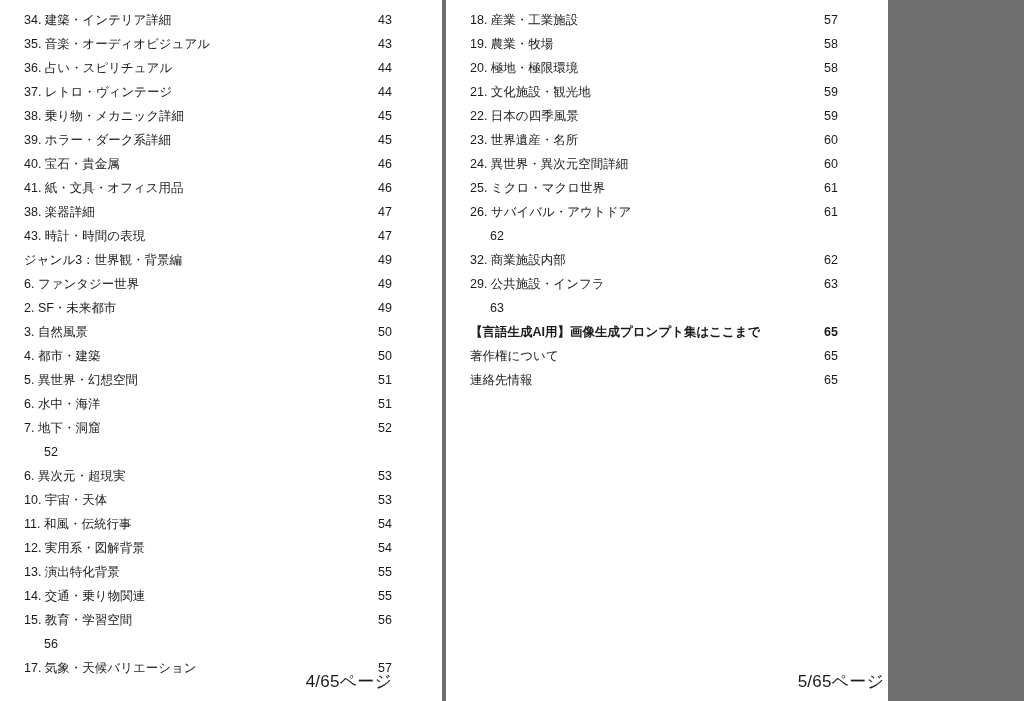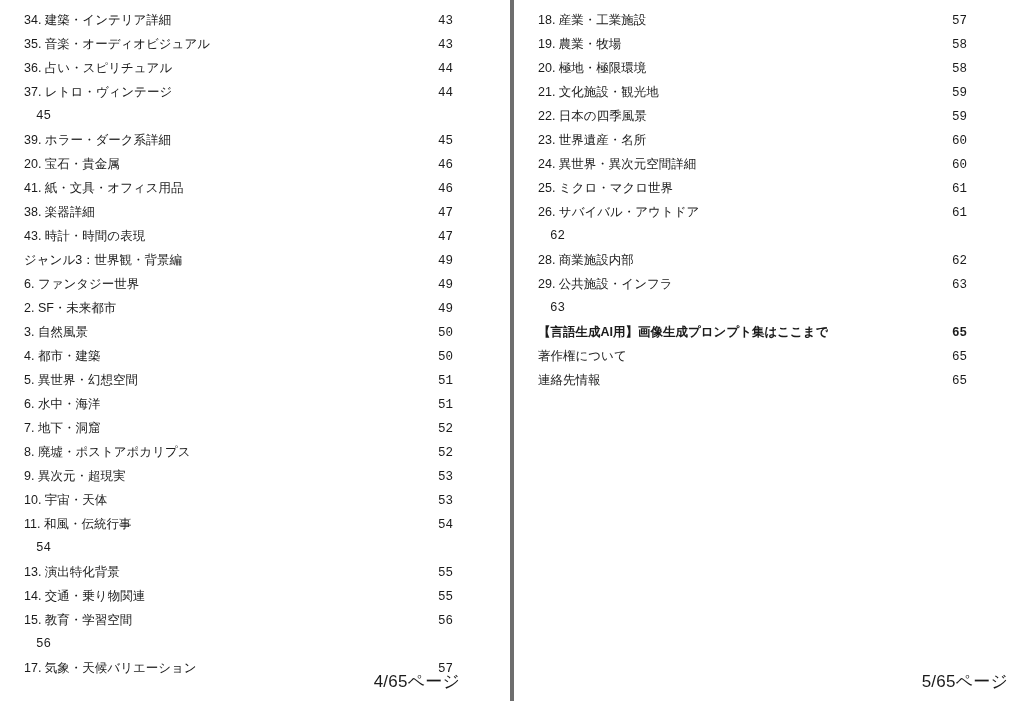--- a/index.html
+++ b/index.html
@@ -8,21 +8,21 @@
     background: #6e6e6e;
   }
   body {
     width: 1024px;
     height: 701px;
     font-family: "Liberation Sans", sans-serif;
     overflow: hidden;
   }
   .spread {
     display: flex;
-    width: 1024px;
+    width: 888px;
     height: 701px;
     background: #6e6e6e;
   }
   .page {
     position: relative;
     background: #ffffff;
     width: 510px;
     height: 701px;
     box-sizing: border-box;
     padding: 8px 50px 0 24px;
@@ -49,40 +49,40 @@
   .toc-row .label {
     flex: 0 1 auto;
     overflow: hidden;
     text-overflow: ellipsis;
   }
   .toc-row .pageno {
     flex: 0 0 auto;
     padding-left: 12px;
     color: #1b1b1b;
     font-size: 12.5px;
+    text-align: right;
     min-width: 22px;
-    font-family: Liberation Mono, monospace;
   }
   .toc-row.bold .label,
   .toc-row.bold .pageno {
     font-weight: bold;
   }
   .footer {
     position: absolute;
     right: 24px;
     bottom: 8px;
     font-size: 17px;
     color: #1b1b1b;
     letter-spacing: 0.2px;
   }
   .page.left .footer {
     right: 50px;
   }
   .page.right .footer {
-    right: 16px;
+    right: 4px;
   }
 </style>
 </head>
 <body>
 
 <div class="spread">
 
   <div class="page left">
     <ul class="toc-list" id="left-list">
         <li class="toc-row">
@@ -95,28 +95,29 @@
         </li>
         <li class="toc-row">
           <span class="label">36. 占い・スピリチュアル</span>
           <span class="pageno">44</span>
         </li>
         <li class="toc-row">
           <span class="label">37. レトロ・ヴィンテージ</span>
           <span class="pageno">44</span>
         </li>
         <li class="toc-row">
+          <span class="label">38. 乗り物・メカニック詳細</span>
           <span class="pageno">45</span>
         </li>
         <li class="toc-row">
           <span class="label">39. ホラー・ダーク系詳細</span>
           <span class="pageno">45</span>
         </li>
         <li class="toc-row">
-          <span class="label">20. 宝石・貴金属</span>
+          <span class="label">40. 宝石・貴金属</span>
           <span class="pageno">46</span>
         </li>
         <li class="toc-row">
           <span class="label">41. 紙・文具・オフィス用品</span>
           <span class="pageno">46</span>
         </li>
         <li class="toc-row">
           <span class="label">38. 楽器詳細</span>
           <span class="pageno">47</span>
         </li>
@@ -150,36 +151,36 @@
         </li>
         <li class="toc-row">
           <span class="label">6. 水中・海洋</span>
           <span class="pageno">51</span>
         </li>
         <li class="toc-row">
           <span class="label">7. 地下・洞窟</span>
           <span class="pageno">52</span>
         </li>
         <li class="toc-row">
-          <span class="label">8. 廃墟・ポストアポカリプス</span>
           <span class="pageno">52</span>
         </li>
         <li class="toc-row">
-          <span class="label">9. 異次元・超現実</span>
+          <span class="label">6. 異次元・超現実</span>
           <span class="pageno">53</span>
         </li>
         <li class="toc-row">
           <span class="label">10. 宇宙・天体</span>
           <span class="pageno">53</span>
         </li>
         <li class="toc-row">
           <span class="label">11. 和風・伝統行事</span>
           <span class="pageno">54</span>
         </li>
         <li class="toc-row">
+          <span class="label">12. 実用系・図解背景</span>
           <span class="pageno">54</span>
         </li>
         <li class="toc-row">
           <span class="label">13. 演出特化背景</span>
           <span class="pageno">55</span>
         </li>
         <li class="toc-row">
           <span class="label">14. 交通・乗り物関連</span>
           <span class="pageno">55</span>
         </li>
@@ -233,21 +234,21 @@
           <span class="pageno">61</span>
         </li>
         <li class="toc-row">
           <span class="label">26. サバイバル・アウトドア</span>
           <span class="pageno">61</span>
         </li>
         <li class="toc-row">
           <span class="pageno">62</span>
         </li>
         <li class="toc-row">
-          <span class="label">28. 商業施設内部</span>
+          <span class="label">32. 商業施設内部</span>
           <span class="pageno">62</span>
         </li>
         <li class="toc-row">
           <span class="label">29. 公共施設・インフラ</span>
           <span class="pageno">63</span>
         </li>
         <li class="toc-row">
           <span class="pageno">63</span>
         </li>
         <li class="toc-row bold">

